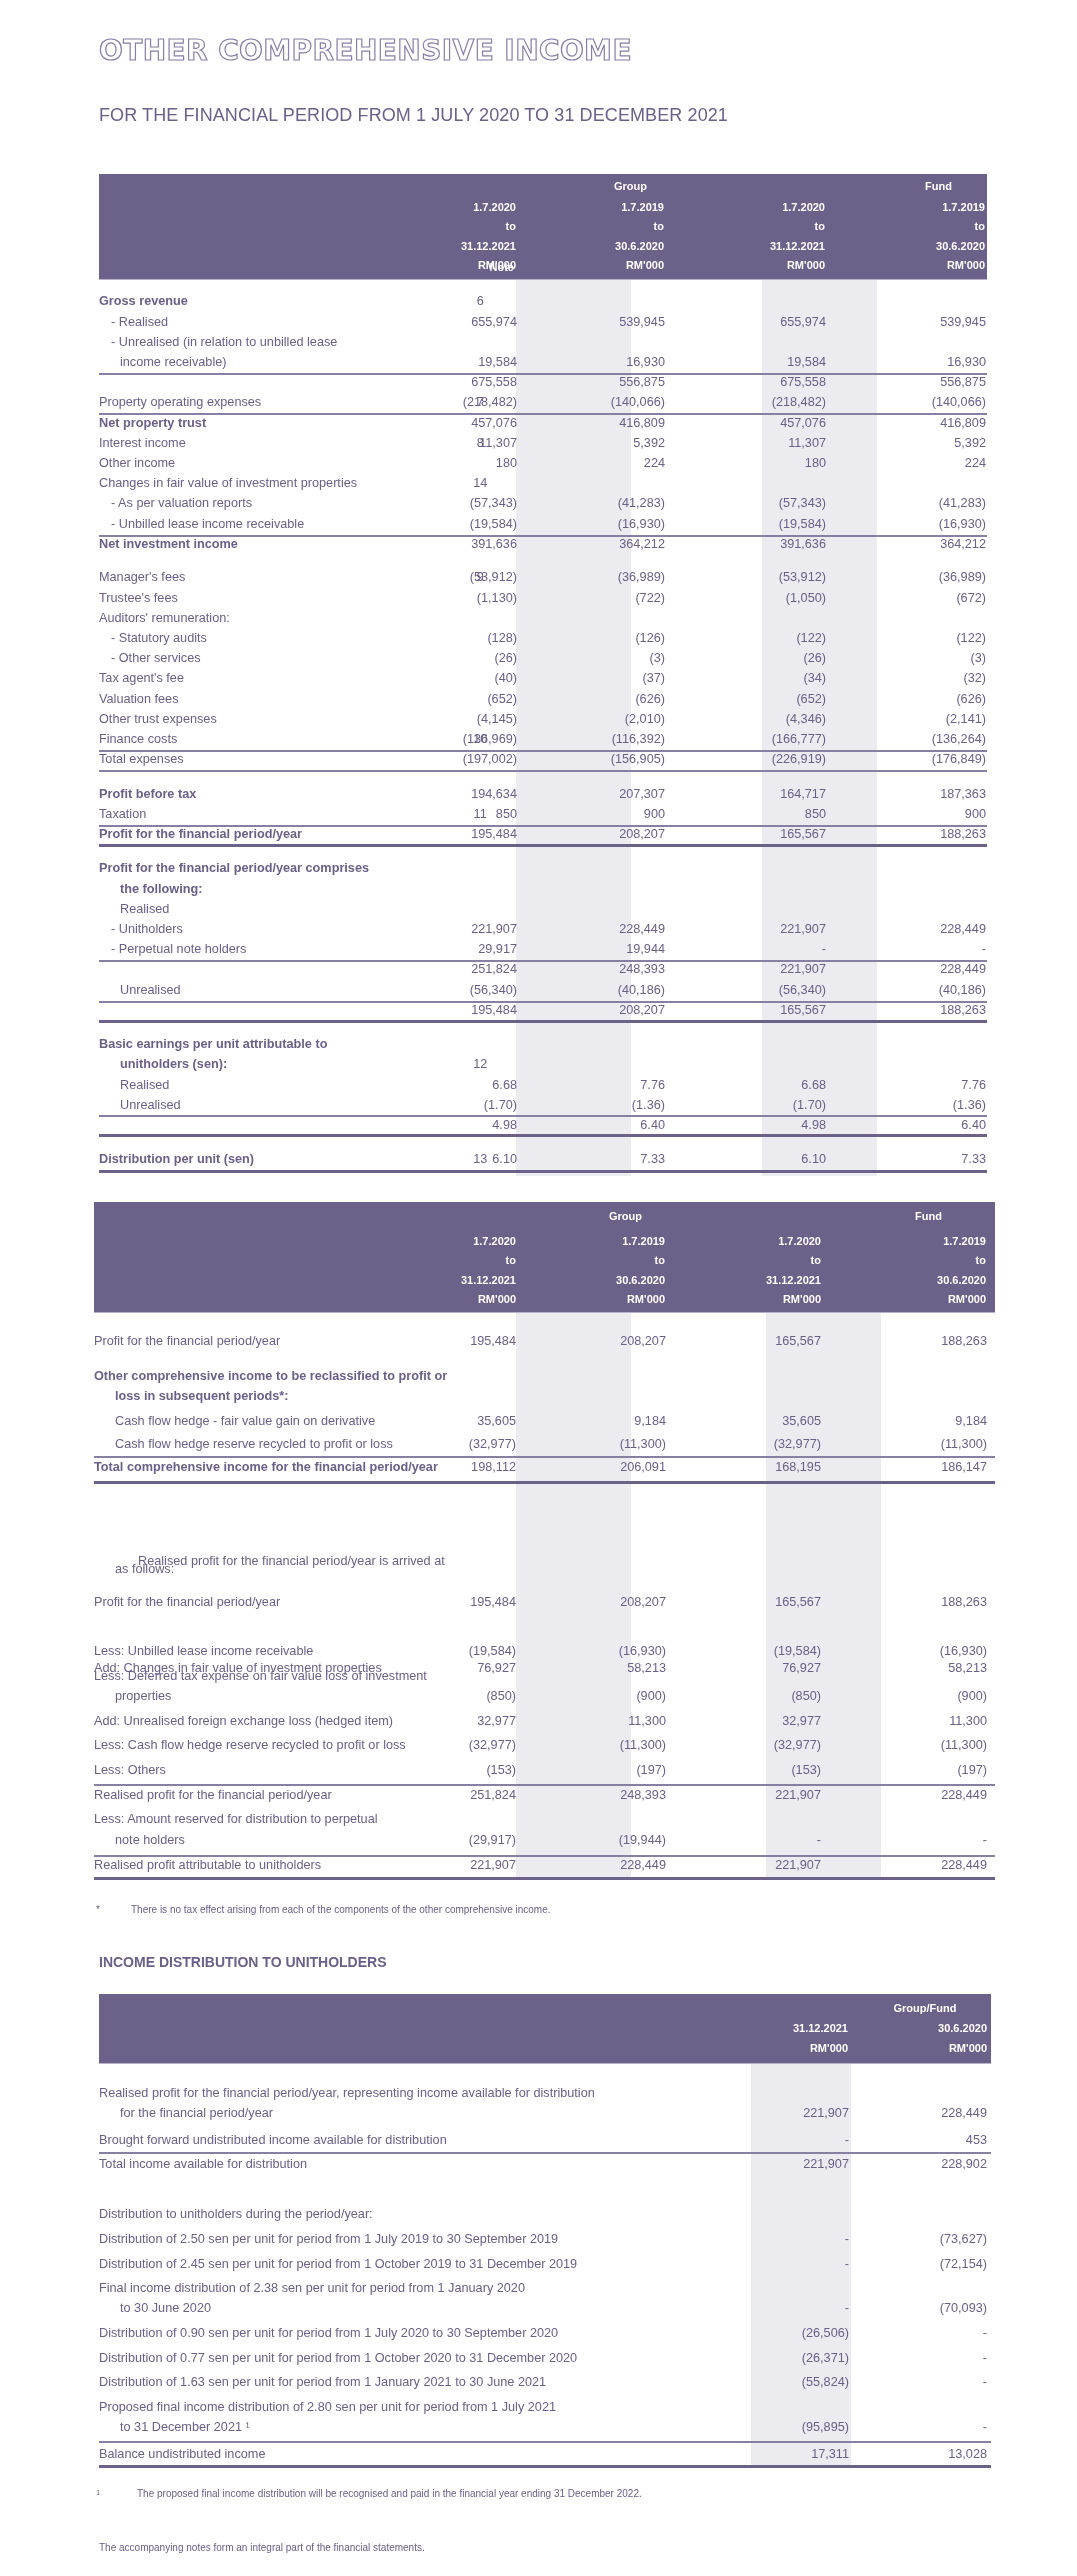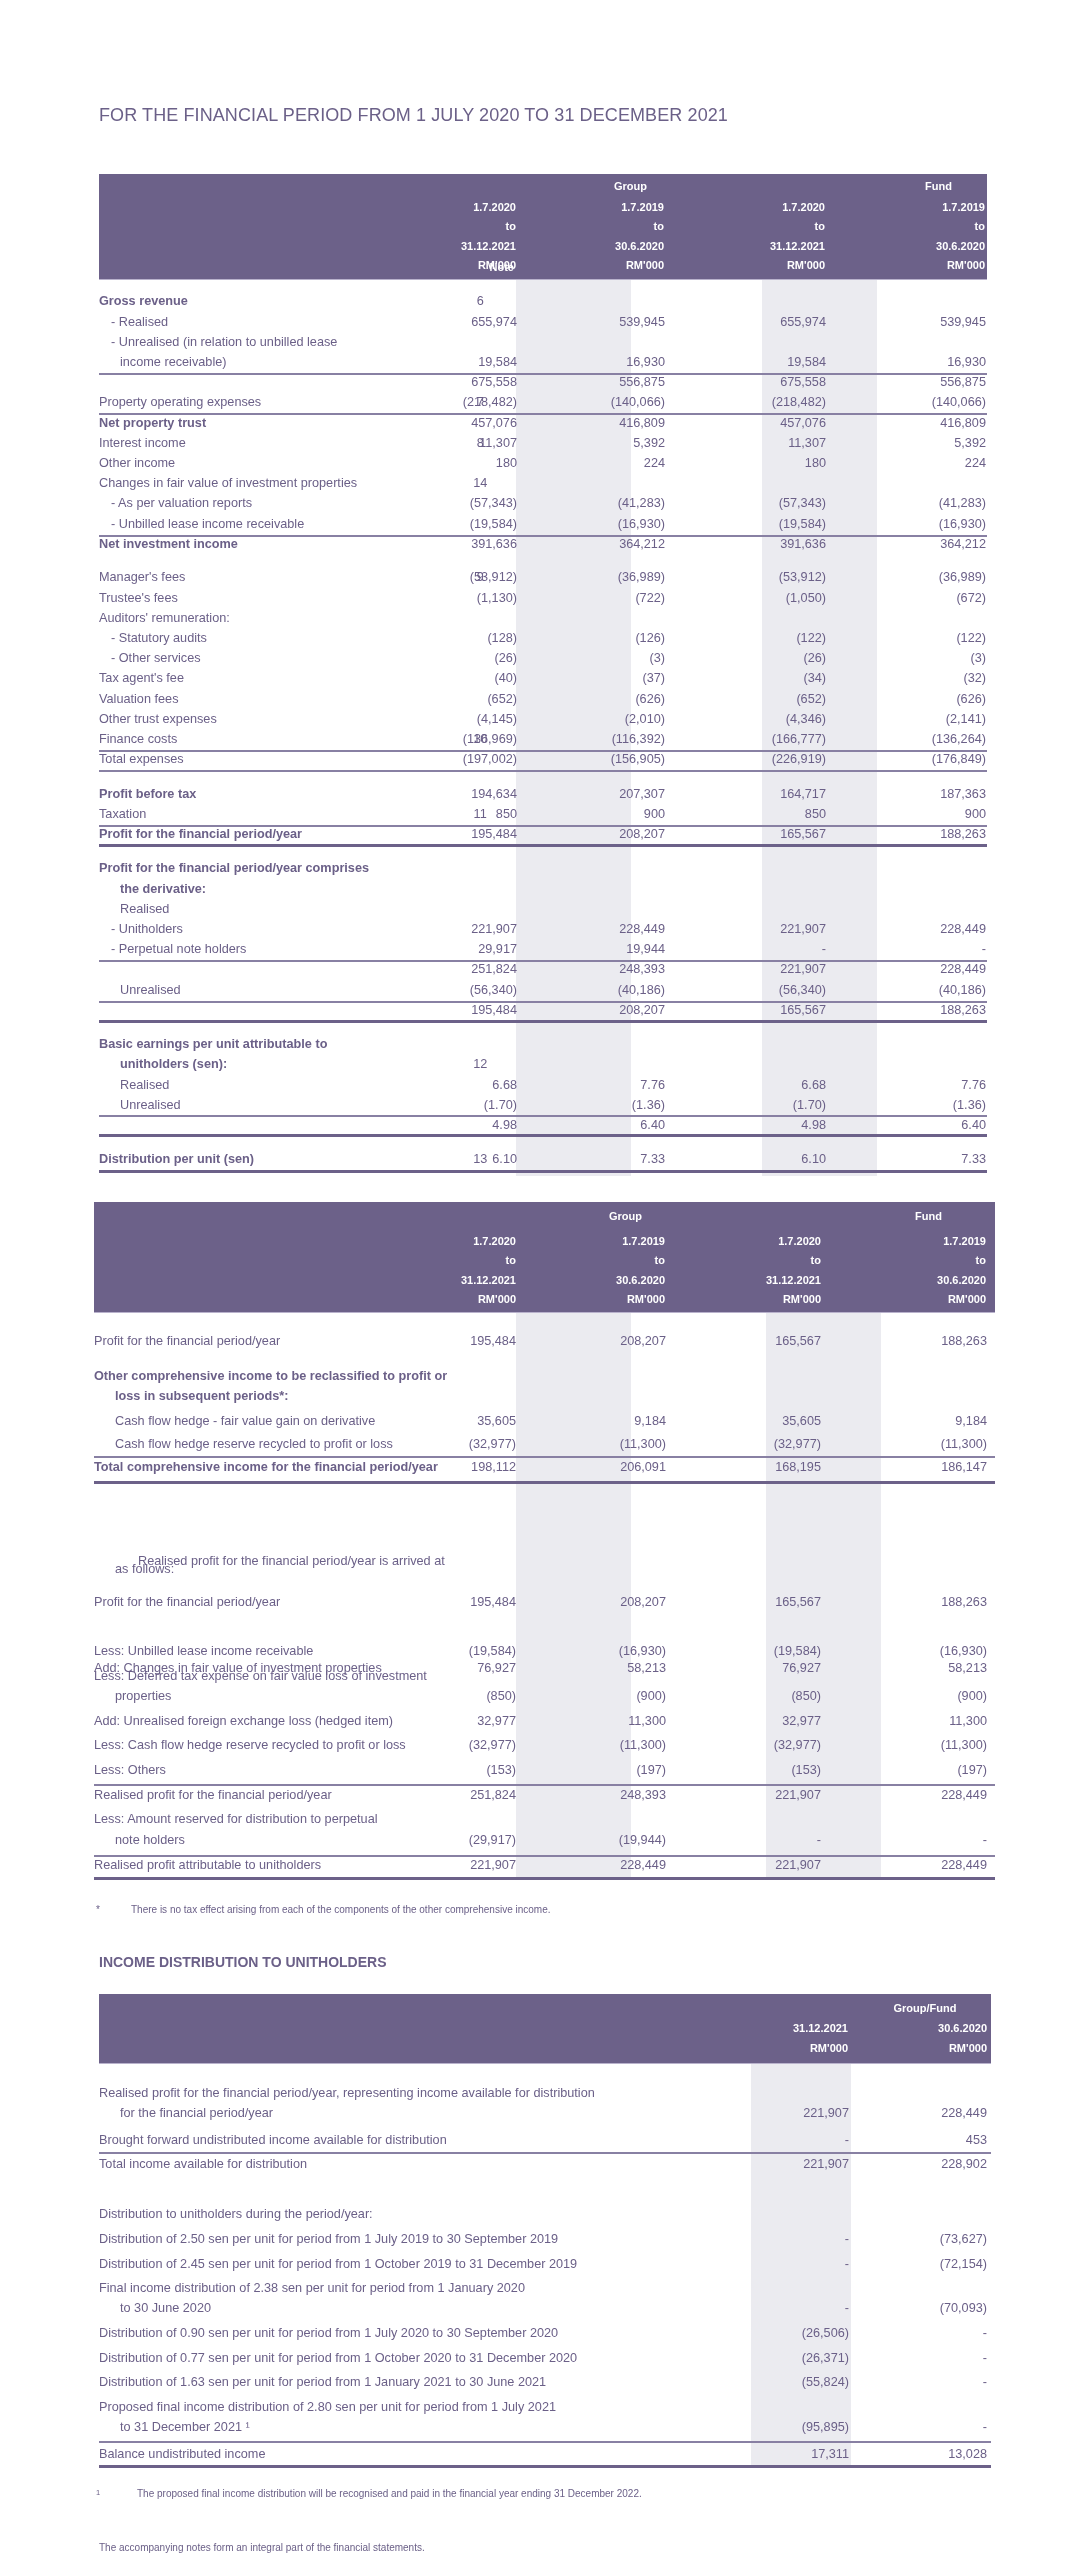--- a/index.html
+++ b/index.html
@@ -43,20 +43,21 @@
   .in2 { padding-left: 21px; }
   .rule { position: absolute; height: 1.5px; background: #8880a3; }
   .rule.thick { height: 3px; background: #6c6189; }
   .small { position: absolute; font-size: 10px; }
   .sect-h { position: absolute; font-weight: bold; font-size: 14px; color: #6b6088; }
 </style>
 </head>
 <body>
 
 <div class="title">
+  <div>OTHER COMPREHENSIVE INCOME</div>
 </div>
 <div class="subtitle">FOR THE FINANCIAL PERIOD FROM 1 JULY 2020 TO 31 DECEMBER 2021</div>
 
 <div class="stmt" id="t1" style="top:174px; height:1002px;">
   <div class="head" style="height:106px;">
     <div class="cell" style="left:494px; width:75px; text-align:center; top:6px;">Group</div>
     <div class="cell" style="left:802px; width:75px; text-align:center; top:6px;">Fund</div>
     <div class="cell" style="left:359px; width:56px; top:87px;">Note</div>
   <div class="cell" style="left:320px; width:97px; top:27px;">1.7.2020</div>
       <div class="cell" style="left:320px; width:97px; top:46px;">to</div>
@@ -249,21 +250,21 @@
         <span class="lbl">Profit for the financial period/year</span>
         <span class="v" style="left:313px; width:105px; font-weight:normal;">195,484</span>
         <span class="v" style="left:461px; width:105px; font-weight:normal;">208,207</span>
         <span class="v" style="left:622px; width:105px; font-weight:normal;">165,567</span>
         <span class="v" style="left:782px; width:105px; font-weight:normal;">188,263</span>
       </div>
       <div class="row b" style="top:684px;">
         <span class="lbl">Profit for the financial period/year comprises</span>
       </div>
       <div class="row b" style="top:705px;">
-        <span class="lbl in2">the derivative:</span>
+        <span class="lbl in2">the following:</span>
       </div>
       <div class="row" style="top:725px;">
         <span class="lbl in2">Realised</span>
       </div>
       <div class="row" style="top:745px;">
         <span class="lbl in1">- Unitholders</span>
         <span class="v" style="left:313px; width:105px; font-weight:normal;">221,907</span>
         <span class="v" style="left:461px; width:105px; font-weight:normal;">228,449</span>
         <span class="v" style="left:622px; width:105px; font-weight:normal;">221,907</span>
         <span class="v" style="left:782px; width:105px; font-weight:normal;">228,449</span>

